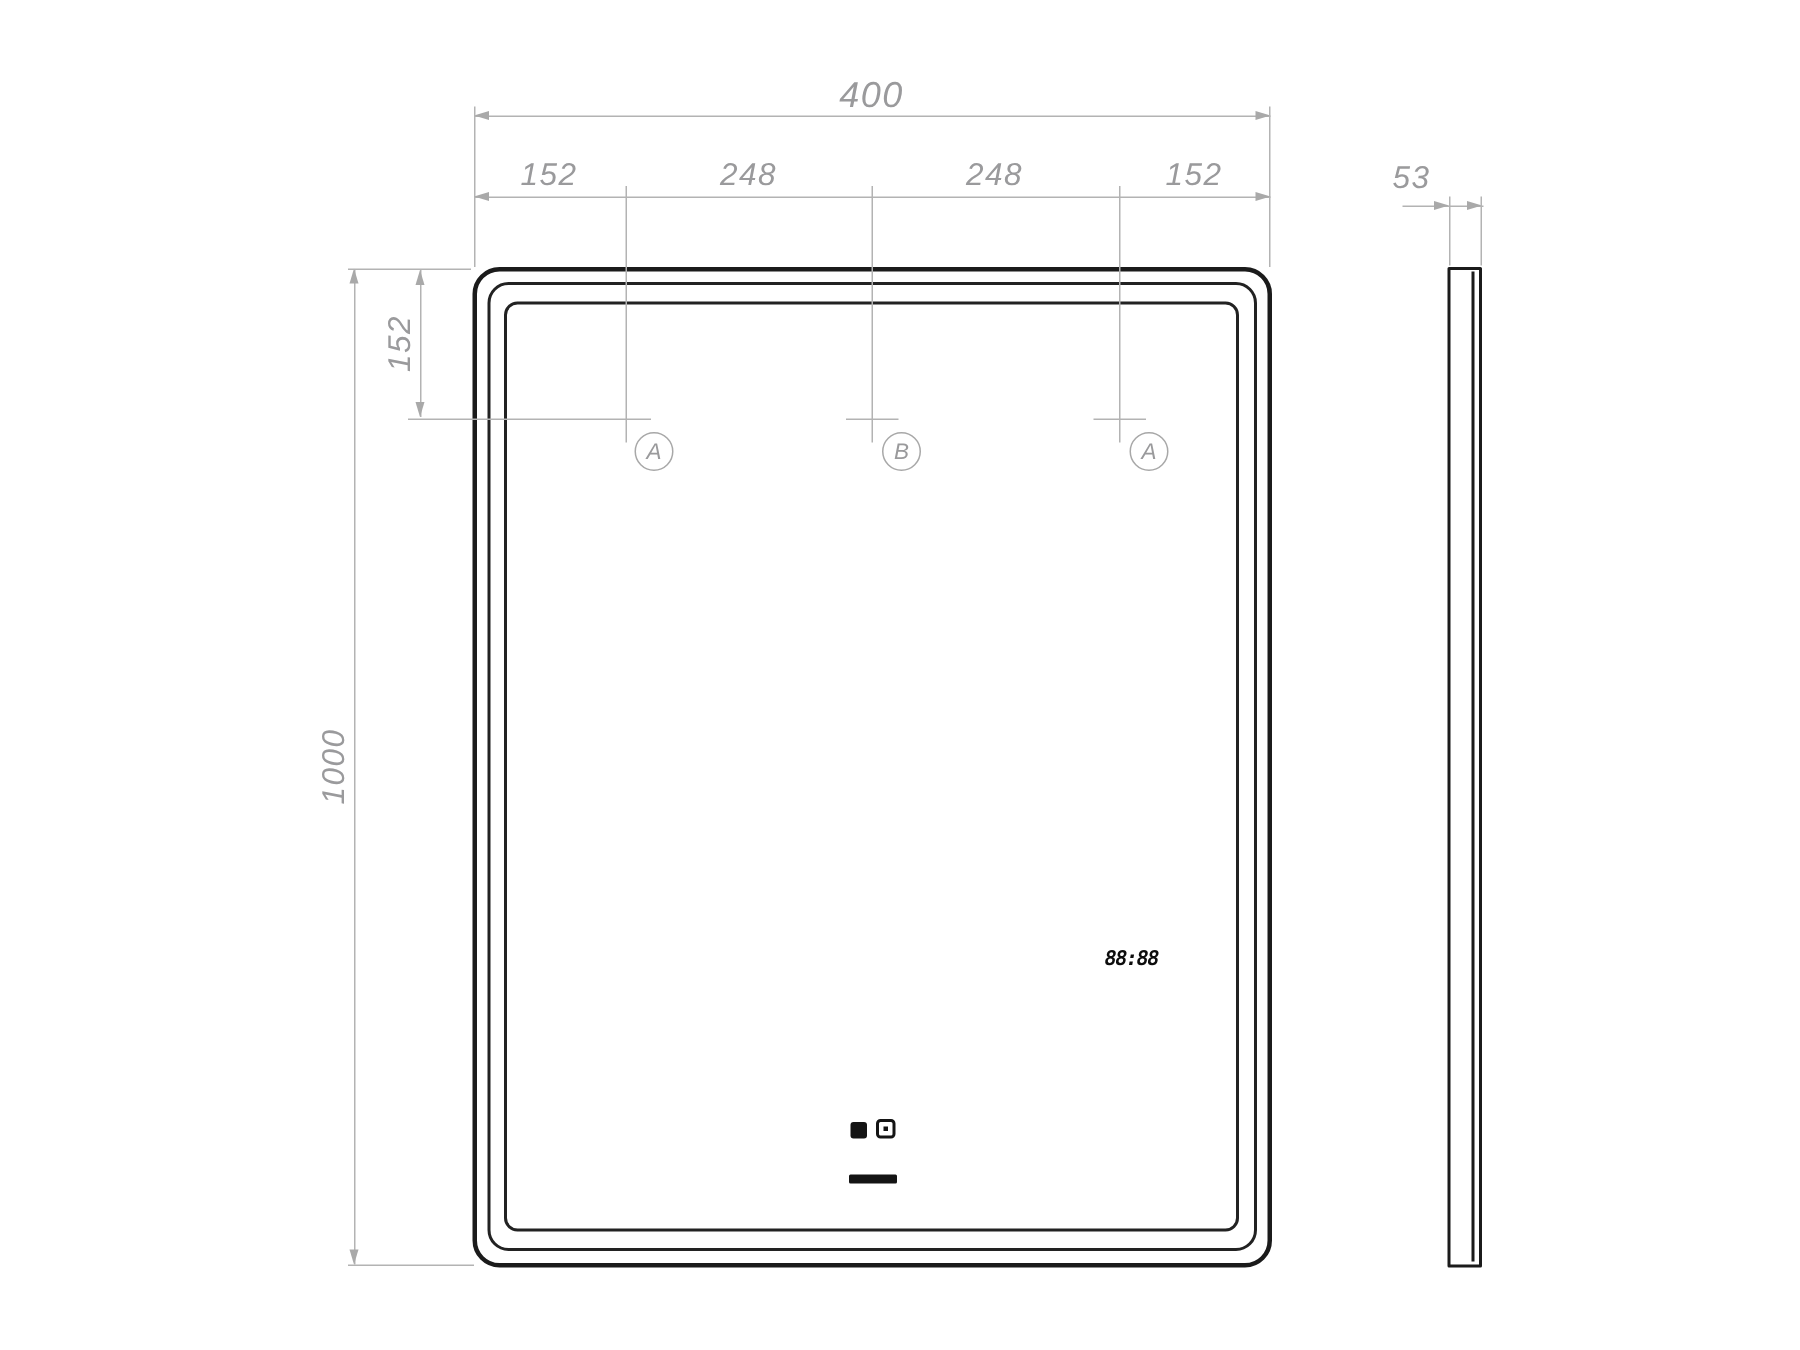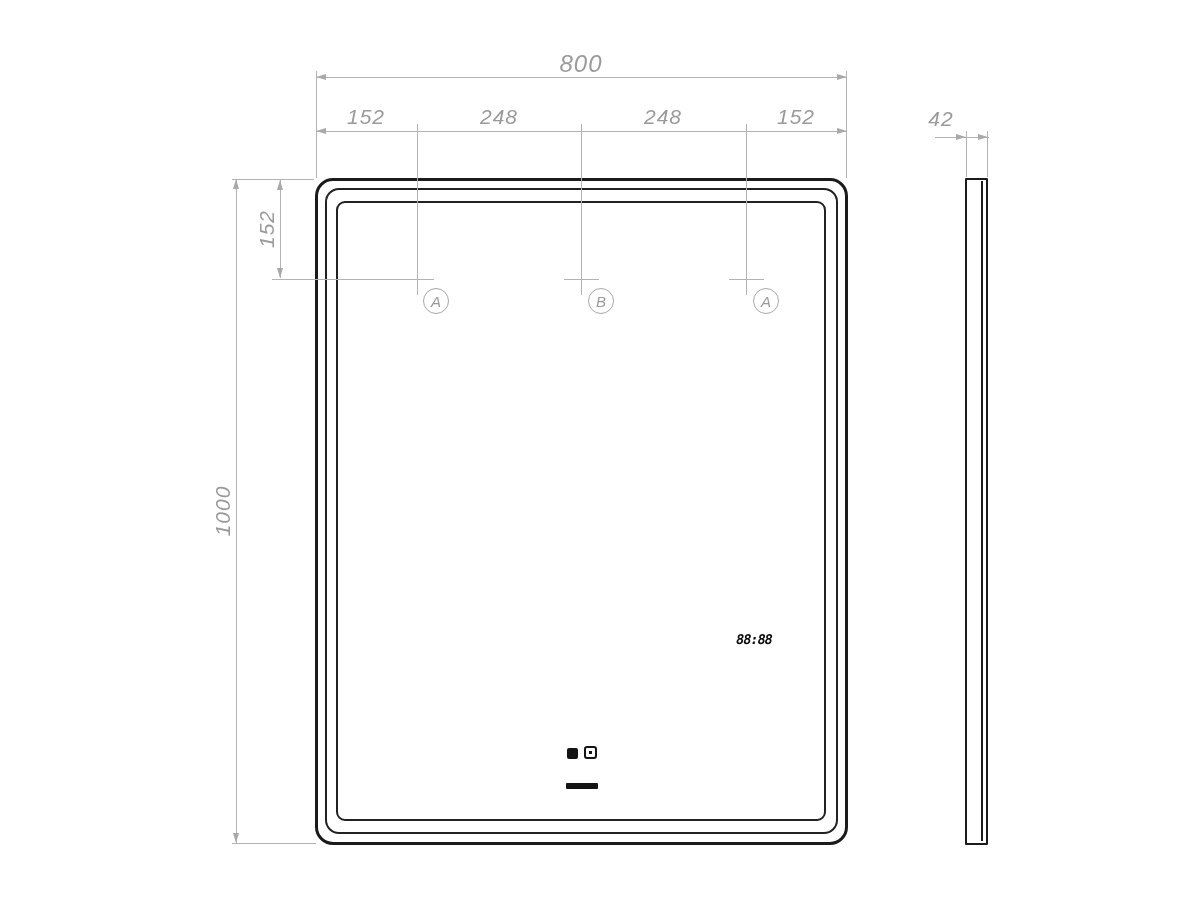--- a/index.html
+++ b/index.html
@@ -84,21 +84,21 @@
 
   <div>
     <div class="side-rect"></div>
     <div class="side-inner"></div>
   </div>
 
   <div>
     <div class="hline" style="left:316px; top:77px; width:531px;"></div>
     <div class="arr arr-left" style="left:316px; top:74px;"></div>
     <div class="arr arr-right" style="left:837px; top:74px;"></div>
-    <div class="dim-text fs-main" style="left:541px; top:50px; width:80px;">800</div>
+    <div class="dim-text fs-main" style="left:541px; top:50px; width:80px;">400</div>
 
     <div class="vline" style="left:316px; top:71px; height:107px;"></div>
     <div class="vline" style="left:846px; top:71px; height:107px;"></div>
   </div>
 
   <div>
     <div class="hline" style="left:316px; top:131px; width:531px;"></div>
     <div class="arr arr-left" style="left:316px; top:128px;"></div>
     <div class="arr arr-right" style="left:837px; top:128px;"></div>
 
@@ -142,18 +142,18 @@
     <div class="dim-text fs-sub rot" style="left:181px; top:501px; width:80px; height:20px;">1000</div>
 
     <div class="hline" style="left:232px; top:179px; width:82px;"></div>
     <div class="hline" style="left:232px; top:843px; width:84px;"></div>
   </div>
 
   <div>
     <div class="hline" style="left:935px; top:137px; width:54px;"></div>
     <div class="arr arr-right" style="left:956px; top:134px;"></div>
     <div class="arr arr-right" style="left:978px; top:134px;"></div>
-    <div class="dim-text fs-sub" style="left:901px; top:107px; width:80px;">42</div>
+    <div class="dim-text fs-sub" style="left:901px; top:107px; width:80px;">53</div>
     <div class="vline" style="left:966px; top:131px; height:46px;"></div>
     <div class="vline" style="left:987px; top:131px; height:46px;"></div>
   </div>
 
 </div>
 
 </body></html>

